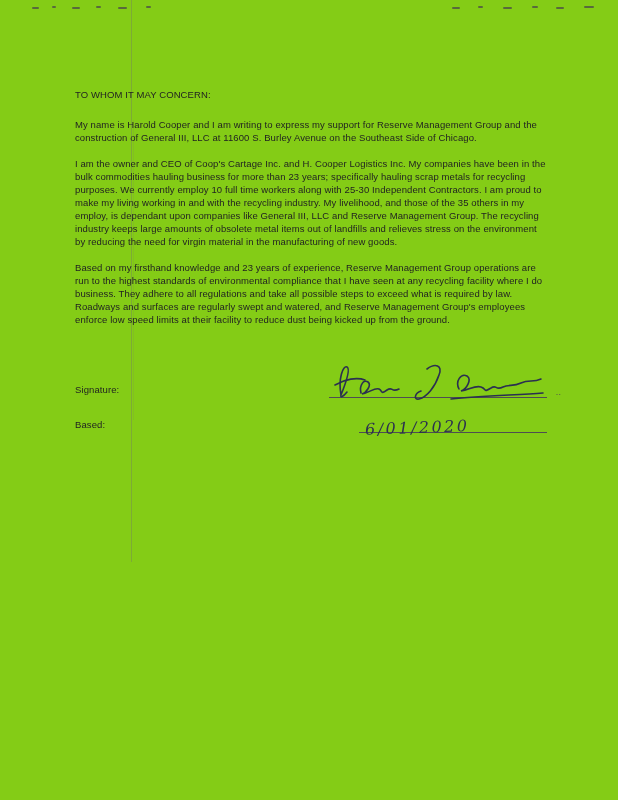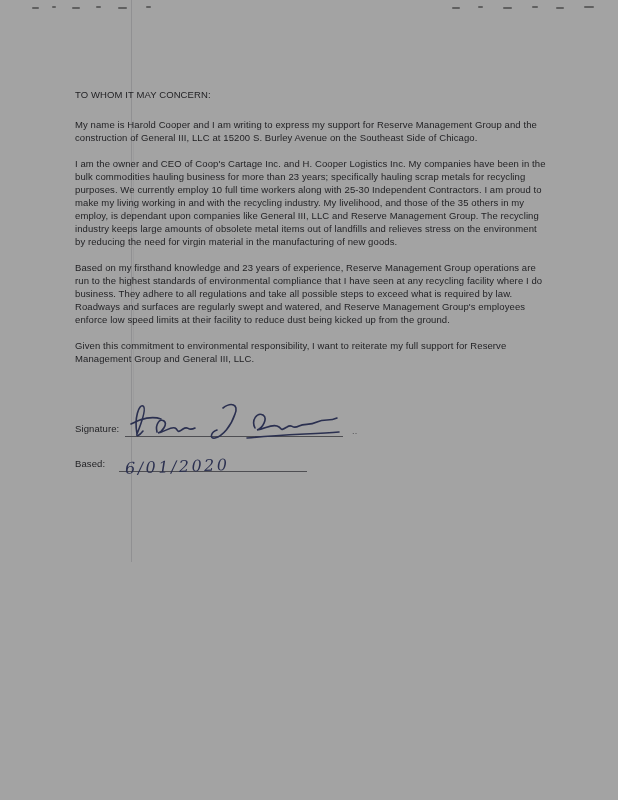--- a/index.html
+++ b/index.html
@@ -11,21 +11,21 @@
     height: 800px;
     background: #fdfdfc;
     overflow: hidden;
     position: relative;
     font-family: "Liberation Sans", sans-serif;
     color: #1f1f22;
   }
   .page {
     position: absolute;
     inset: 0;
-    background: #a3a3a3;
+    background: #84cc16;
   }
   
   .scan-artifacts { position: absolute; top: 0; left: 0; width: 100%; height: 16px; }
   .scan-mark {
     position: absolute;
     height: 2px;
     background: #4a4a4a;
     opacity: 0.75;
     border-radius: 1px;
   }
@@ -60,20 +60,21 @@
     margin: 0 0 17px 0;
     font-weight: normal;
   }
   .para {
     margin: 0 0 13px 0;
   }
   .sig-block { margin-top: 34px; }
   .sig-row, .date-row {
     display: flex;
     align-items: flex-end;
+    justify-content: space-between;
   }
   .sig-row { margin-bottom: 9px; height: 38px; }
   .date-row { height: 26px; }
   .field-label {
     font-size: 9.5px;
     padding-bottom: 2px;
     white-space: nowrap;
   }
   .sig-line {
     position: relative;
@@ -132,24 +133,23 @@
     <span class="scan-mark" style="left:584px; top:6px; width:10px;"></span>
   </div>
 
   <div class="fold-line"></div>
   <div class="fold-line2"></div>
 
   <div class="letter-body">
 
     <p class="salutation">TO WHOM IT MAY CONCERN:</p>
 
-    <p class="para">My name is Harold Cooper and I am writing to express my support for Reserve Management Group and the construction of General III, LLC at 15200 S. Burley Avenue on the Southeast Side of Chicago.</p>
+    <p class="para">My name is Harold Cooper and I am writing to express my support for Reserve Management Group and the construction of General III, LLC at 11600 S. Burley Avenue on the Southeast Side of Chicago.</p>
     <p class="para">I am the owner and CEO of Coop's Cartage Inc. and H. Cooper Logistics Inc. My companies have been in the bulk commodities hauling business for more than 23 years; specifically hauling scrap metals for recycling purposes. We currently employ 10 full time workers along with 25-30 Independent Contractors. I am proud to make my living working in and with the recycling industry. My livelihood, and those of the 35 others in my employ, is dependant upon companies like General III, LLC and Reserve Management Group. The recycling industry keeps large amounts of obsolete metal items out of landfills and relieves stress on the environment by reducing the need for virgin material in the manufacturing of new goods.</p>
     <p class="para">Based on my firsthand knowledge and 23 years of experience, Reserve Management Group operations are run to the highest standards of environmental compliance that I have seen at any recycling facility where I do business. They adhere to all regulations and take all possible steps to exceed what is required by law. Roadways and surfaces are regularly swept and watered, and Reserve Management Group's employees enforce low speed limits at their facility to reduce dust being kicked up from the ground.</p>
-    <p class="para">Given this commitment to environmental responsibility, I want to reiterate my full support for Reserve Management Group and General III, LLC.</p>
 
     <div class="sig-block">
 
       <div class="sig-row">
         <span class="field-label">Signature:</span>
         <span class="sig-line">
           <svg width="214" height="44" viewBox="0 0 214 44">
             <g fill="none" stroke="#2b3050" stroke-width="1.6" stroke-linecap="round">
               <path d="M10 36 C7 20, 12 6, 16 8 C20 10, 14 26, 10 36 C9 39, 12 38, 16 33"></path>
               <path d="M4 26 C14 20, 26 18, 34 21"></path>

